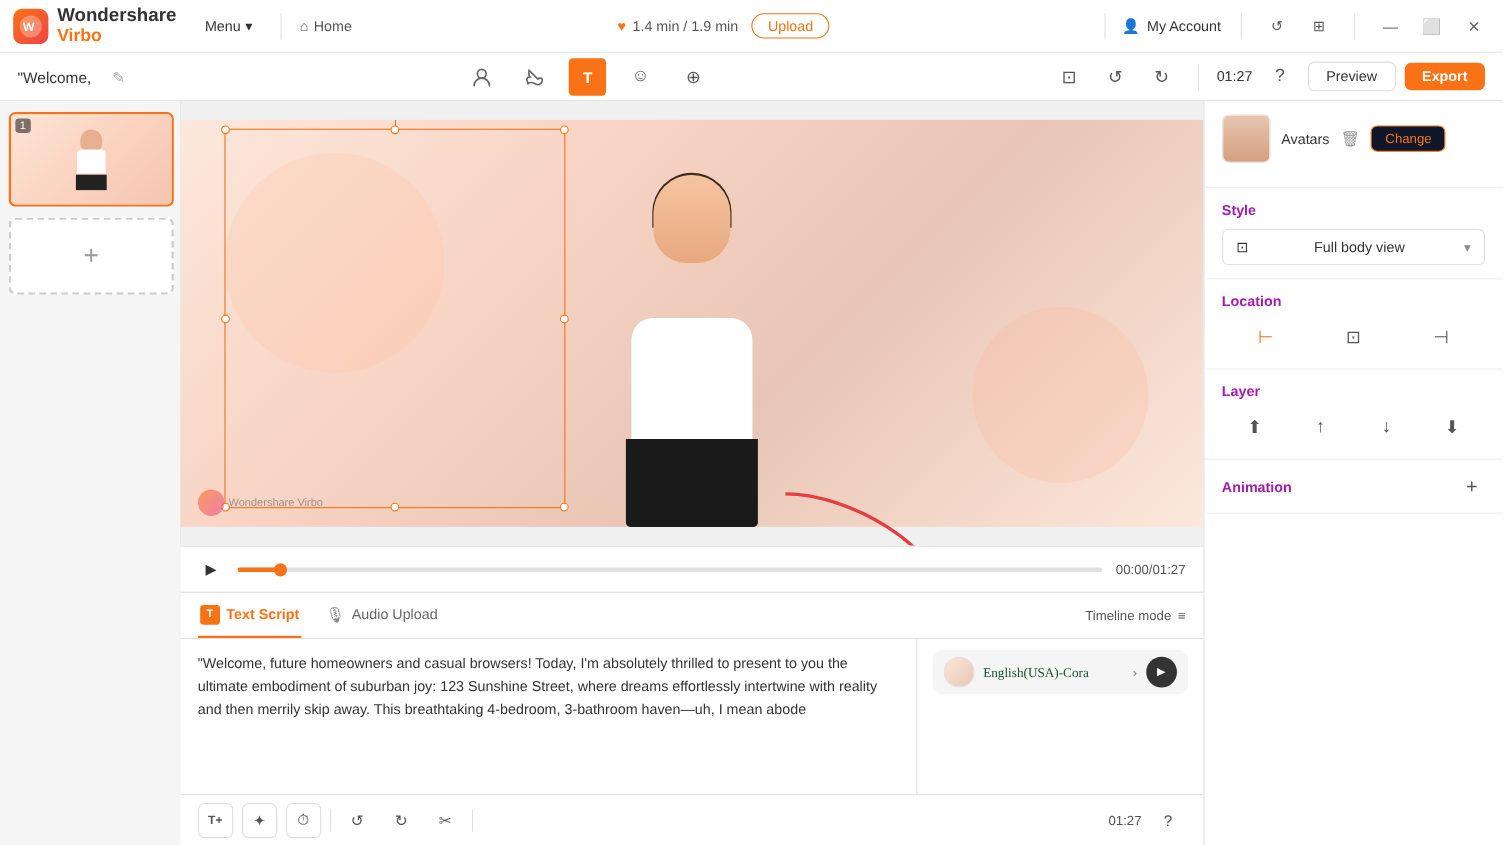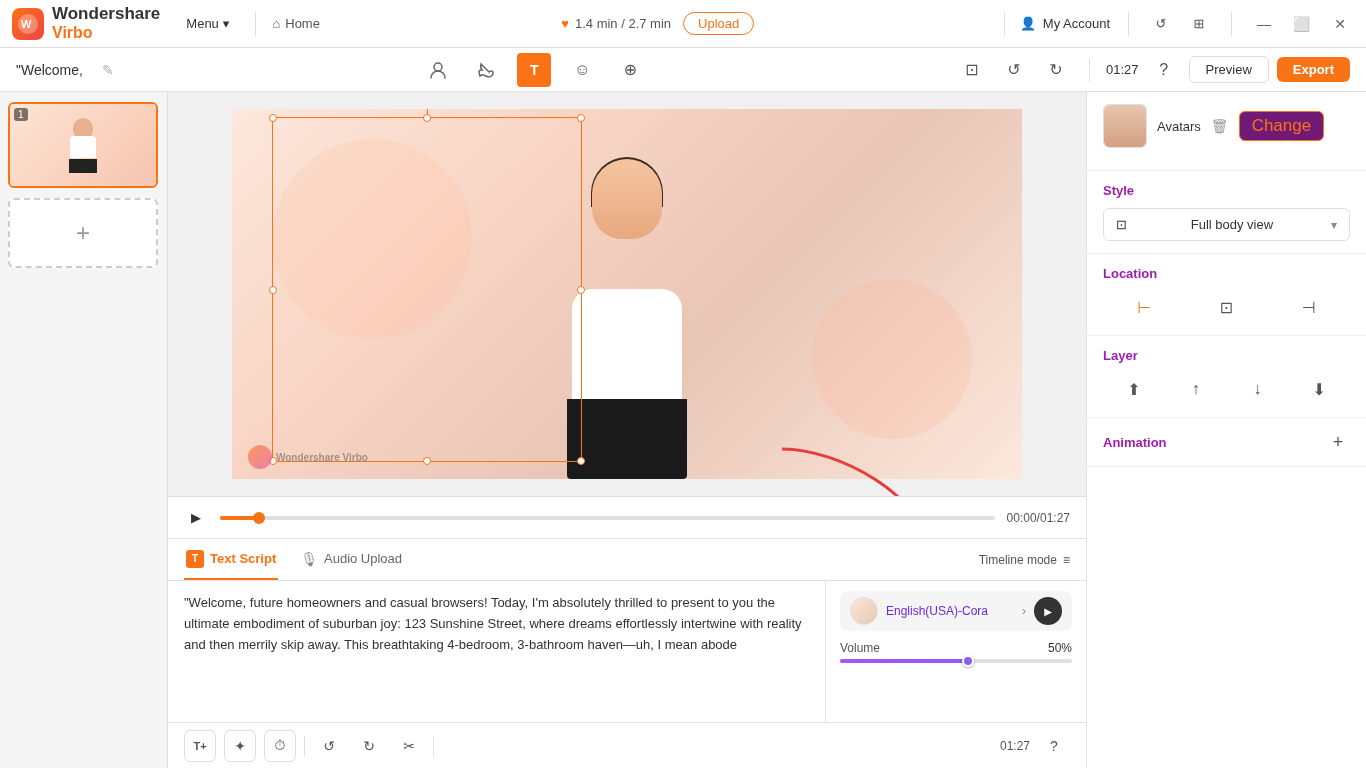--- a/index.html
+++ b/index.html
@@ -36,21 +36,21 @@
     .main { display: flex; height: calc(768px - 48px - 44px); }
 
     
     .slides-panel { width: 168px; background: #f5f5f5; border-right: 1px solid #e0e0e0; padding: 10px 8px; display: flex; flex-direction: column; gap: 10px; overflow-y: auto; }
     .slide-thumb { width: 150px; height: 86px; border-radius: 6px; overflow: hidden; cursor: pointer; position: relative; border: 2px solid transparent; }
     .slide-thumb.active { border-color: #f97316; }
     .slide-num { position: absolute; top: 4px; left: 4px; font-size: 10px; color: #fff; background: rgba(0,0,0,0.5); border-radius: 3px; padding: 1px 4px; z-index: 2; }
     .slide-thumb-img { width: 100%; height: 100%; background: linear-gradient(135deg, #fce4d6 0%, #fad4c0 50%, #f5c5b0 100%); display: flex; align-items: center; justify-content: center; position: relative; }
     .add-slide-btn { width: 150px; height: 70px; border: 2px dashed #ccc; border-radius: 6px; display: flex; align-items: center; justify-content: center; cursor: pointer; font-size: 24px; color: #999; background: #fff; }
     .canvas-container { flex: 1; display: flex; align-items: center; justify-content: center; position: relative; overflow: hidden; }
-    .canvas-bg { width: 790px; height: 370px; background: linear-gradient(135deg, #fce8dc 0%, #f8d5c5 30%, #e8c5b5 60%, #fce8dc 100%); position: relative; overflow: hidden; font-weight: bold; }
+    .canvas-bg { width: 930px; height: 370px; background: linear-gradient(135deg, #fce8dc 0%, #f8d5c5 30%, #e8c5b5 60%, #fce8dc 100%); position: relative; overflow: hidden; }
     .canvas-bg-shape1 { position: absolute; top: 30px; left: 40px; width: 200px; height: 200px; background: rgba(255,200,170,0.3); border-radius: 50%; }
     .canvas-bg-shape2 { position: absolute; bottom: 40px; right: 50px; width: 160px; height: 160px; background: rgba(255,180,150,0.25); border-radius: 50%; }
     .avatar-figure { position: absolute; bottom: 0; left: 50%; transform: translateX(-50%); width: 260px; height: 340px; }
     .selection-box { position: absolute; top: 8px; left: 40px; width: 310px; height: 345px; border: 1.5px solid #f97316; pointer-events: none; }
     .sel-handle { position: absolute; width: 8px; height: 8px; background: #fff; border: 1.5px solid #f97316; border-radius: 50%; }
     .sel-handle.tl { top: -4px; left: -4px; }
     .sel-handle.tm { top: -4px; left: 50%; transform: translateX(-50%); }
     .sel-handle.tr { top: -4px; right: -4px; }
     .sel-handle.bl { bottom: -4px; left: -4px; }
     .sel-handle.bm { bottom: -4px; left: 50%; transform: translateX(-50%); }
@@ -80,21 +80,21 @@
     .tab-icon { width: 18px; height: 18px; border-radius: 3px; background: #f97316; color: #fff; font-size: 10px; font-weight: 700; display: flex; align-items: center; justify-content: center; }
     .audio-icon { color: #888; font-size: 14px; }
     .timeline-mode { margin-left: auto; font-size: 12px; color: #555; display: flex; align-items: center; gap: 6px; cursor: pointer; }
     .script-content { display: flex; flex: 1; }
     .script-text-area { flex: 1; padding: 12px 16px; font-size: 13px; line-height: 1.6; color: #333; overflow-y: auto; border-right: 1px solid #e0e0e0; }
 
     
     .voice-panel { width: 260px; padding: 10px 14px; display: flex; flex-direction: column; gap: 10px; position: relative; }
     .voice-selector { display: flex; align-items: center; gap: 8px; background: #f5f5f5; border-radius: 8px; padding: 6px 10px; cursor: pointer; }
     .voice-avatar { width: 28px; height: 28px; border-radius: 50%; background: linear-gradient(135deg, #fce8dc, #e8c5b0); overflow: hidden; border: 1px solid #e0e0e0; }
-    .voice-name { flex: 1; font-size: 12px; font-weight: 500; color: #6d28d9; }
+    .voice-name { flex: 1; font-size: 12px; font-weight: 500; color: #14532d; font-family: Liberation Serif, serif; }
     .voice-chevron { color: #888; font-size: 12px; }
     .voice-play-btn { width: 28px; height: 28px; border-radius: 50%; background: #333; color: #fff; display: flex; align-items: center; justify-content: center; cursor: pointer; font-size: 10px; }
 
     .slider-group { display: flex; flex-direction: column; gap: 4px; }
     .slider-label-row { display: flex; justify-content: space-between; align-items: center; font-size: 12px; color: #555; }
     .slider-value { font-size: 12px; color: #333; font-weight: 500; }
     .slider-track { width: 100%; height: 4px; background: #e0e0e0; border-radius: 2px; position: relative; }
     .slider-fill { height: 100%; border-radius: 2px; background: linear-gradient(90deg, #a855f7, #8b5cf6); }
     .slider-thumb { position: absolute; top: 50%; transform: translate(-50%, -50%); width: 12px; height: 12px; border-radius: 50%; background: #8b5cf6; border: 2px solid #fff; box-shadow: 0 1px 3px rgba(0,0,0,0.3); }
 
@@ -107,21 +107,21 @@
 
     
     .right-panel { width: 280px; background: #fff; border-left: 1px solid #e0e0e0; display: flex; flex-direction: column; overflow-y: auto; }
     .right-section { padding: 12px 16px; border-bottom: 1px solid #f0f0f0; }
     .right-section-header { display: flex; align-items: center; justify-content: space-between; margin-bottom: 10px; }
     .right-section-title { font-size: 13px; font-weight: 600; color: #a21caf; }
     .avatar-row { display: flex; align-items: center; gap: 10px; }
     .avatar-thumb { width: 44px; height: 44px; border-radius: 6px; background: linear-gradient(135deg, #fce8dc, #e8c5b0); overflow: hidden; border: 1px solid #e0e0e0; }
     .avatar-label { font-size: 13px; font-weight: 500; flex: 1; }
     .delete-btn { color: #999; cursor: pointer; font-size: 14px; }
-    .change-btn { padding: 4px 12px; border-radius: 6px; border: 1.5px solid #f97316; color: #f97316; font-size: 17px; cursor: pointer; background: #701a75; }
+    .change-btn { padding: 4px 12px; border-radius: 6px; border: 1.5px solid #f97316; color: #f97316; font-size: 12px; cursor: pointer; background: #0f172a; }
 
     .style-dropdown { display: flex; align-items: center; justify-content: space-between; padding: 8px 12px; border: 1px solid #e0e0e0; border-radius: 6px; cursor: pointer; font-size: 13px; color: #333; }
     .style-dropdown-icon { color: #888; font-size: 12px; }
 
     .location-row { display: flex; align-items: center; justify-content: space-around; margin-top: 8px; }
     .loc-btn { width: 32px; height: 32px; display: flex; align-items: center; justify-content: center; cursor: pointer; border-radius: 4px; color: #555; font-size: 16px; }
     .loc-btn.active { color: #f97316; }
 
     .layer-row { display: flex; align-items: center; justify-content: space-around; margin-top: 8px; }
     .layer-btn { width: 32px; height: 32px; display: flex; align-items: center; justify-content: center; cursor: pointer; border-radius: 4px; color: #555; font-size: 16px; }
@@ -172,21 +172,21 @@
   <div class="topbar-divider"></div>
 
   <div class="home-btn">
     <span>⌂</span>
     <span>Home</span>
   </div>
 
   <div class="topbar-center">
     <div class="duration-badge">
       <span class="heart-icon">♥</span>
-      <span>1.4 min / 2.7 min</span>
+      <span>1.4 min / 1.9 min</span>
     </div>
     <button class="upgrade-btn">Upload</button>
   </div>
 
   <div class="topbar-divider"></div>
 
   <div class="topbar-right">
     <div class="account-btn">
       <span>👤</span>
       <span>My Account</span>
@@ -328,30 +328,20 @@
           <div class="voice-panel">
             <div class="voice-selector">
               <div class="voice-avatar"></div>
               <span class="voice-name">English(USA)-Cora</span>
               <span class="voice-chevron">›</span>
               <div class="voice-play-btn">▶</div>
             </div>
 
 
 
-            <div class="slider-group">
-              <div class="slider-label-row">
-                <span>Volume</span>
-                <span class="slider-value">50%</span>
-              </div>
-              <div class="slider-track">
-                <div class="slider-fill" style="width:55%"></div>
-                <div class="slider-thumb" style="left:55%"></div>
-              </div>
-            </div>
           </div>
         </div>
 
         <div class="bottom-toolbar">
           <div class="bt-btn" style="font-size:11px;font-weight:600;">T+</div>
           <div class="bt-btn">✦</div>
           <div class="bt-btn">⏱</div>
           <div class="bt-divider"></div>
           <div class="bt-btn" style="border:none;">↺</div>
           <div class="bt-btn" style="border:none;">↻</div>

